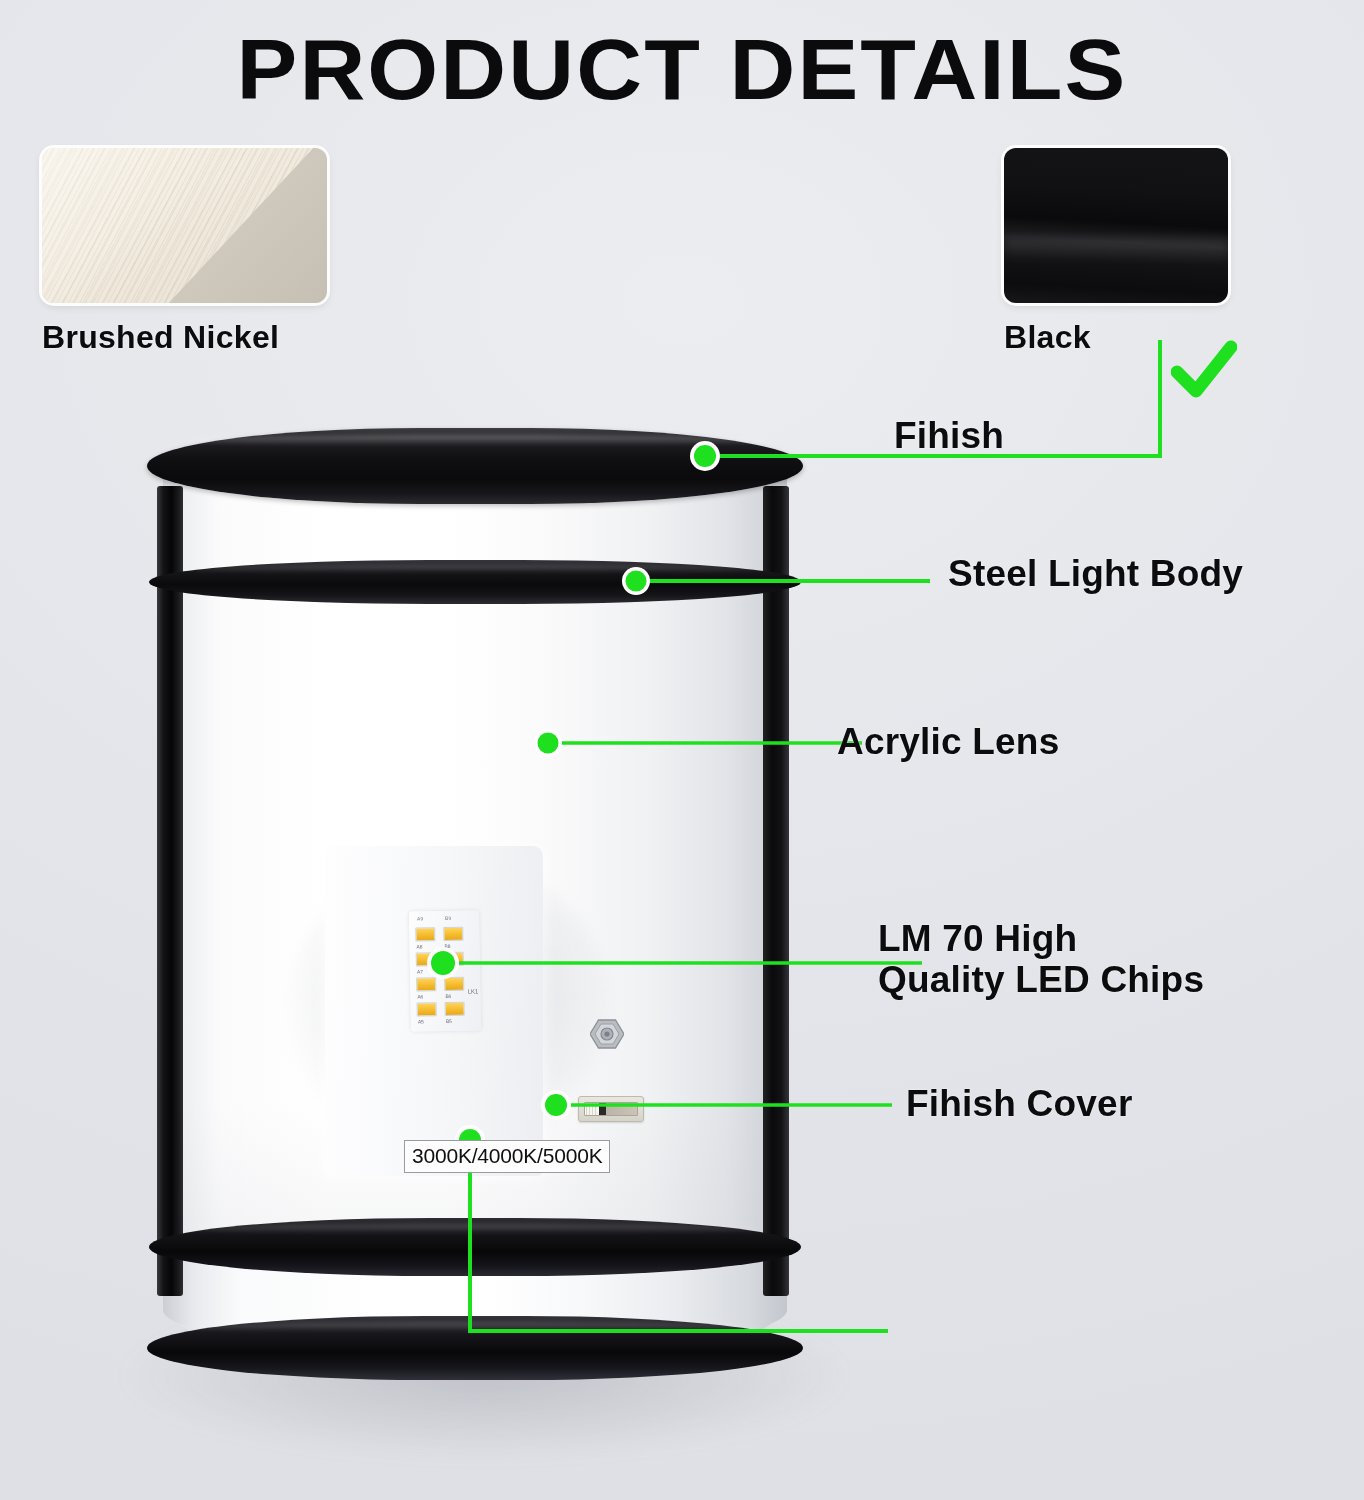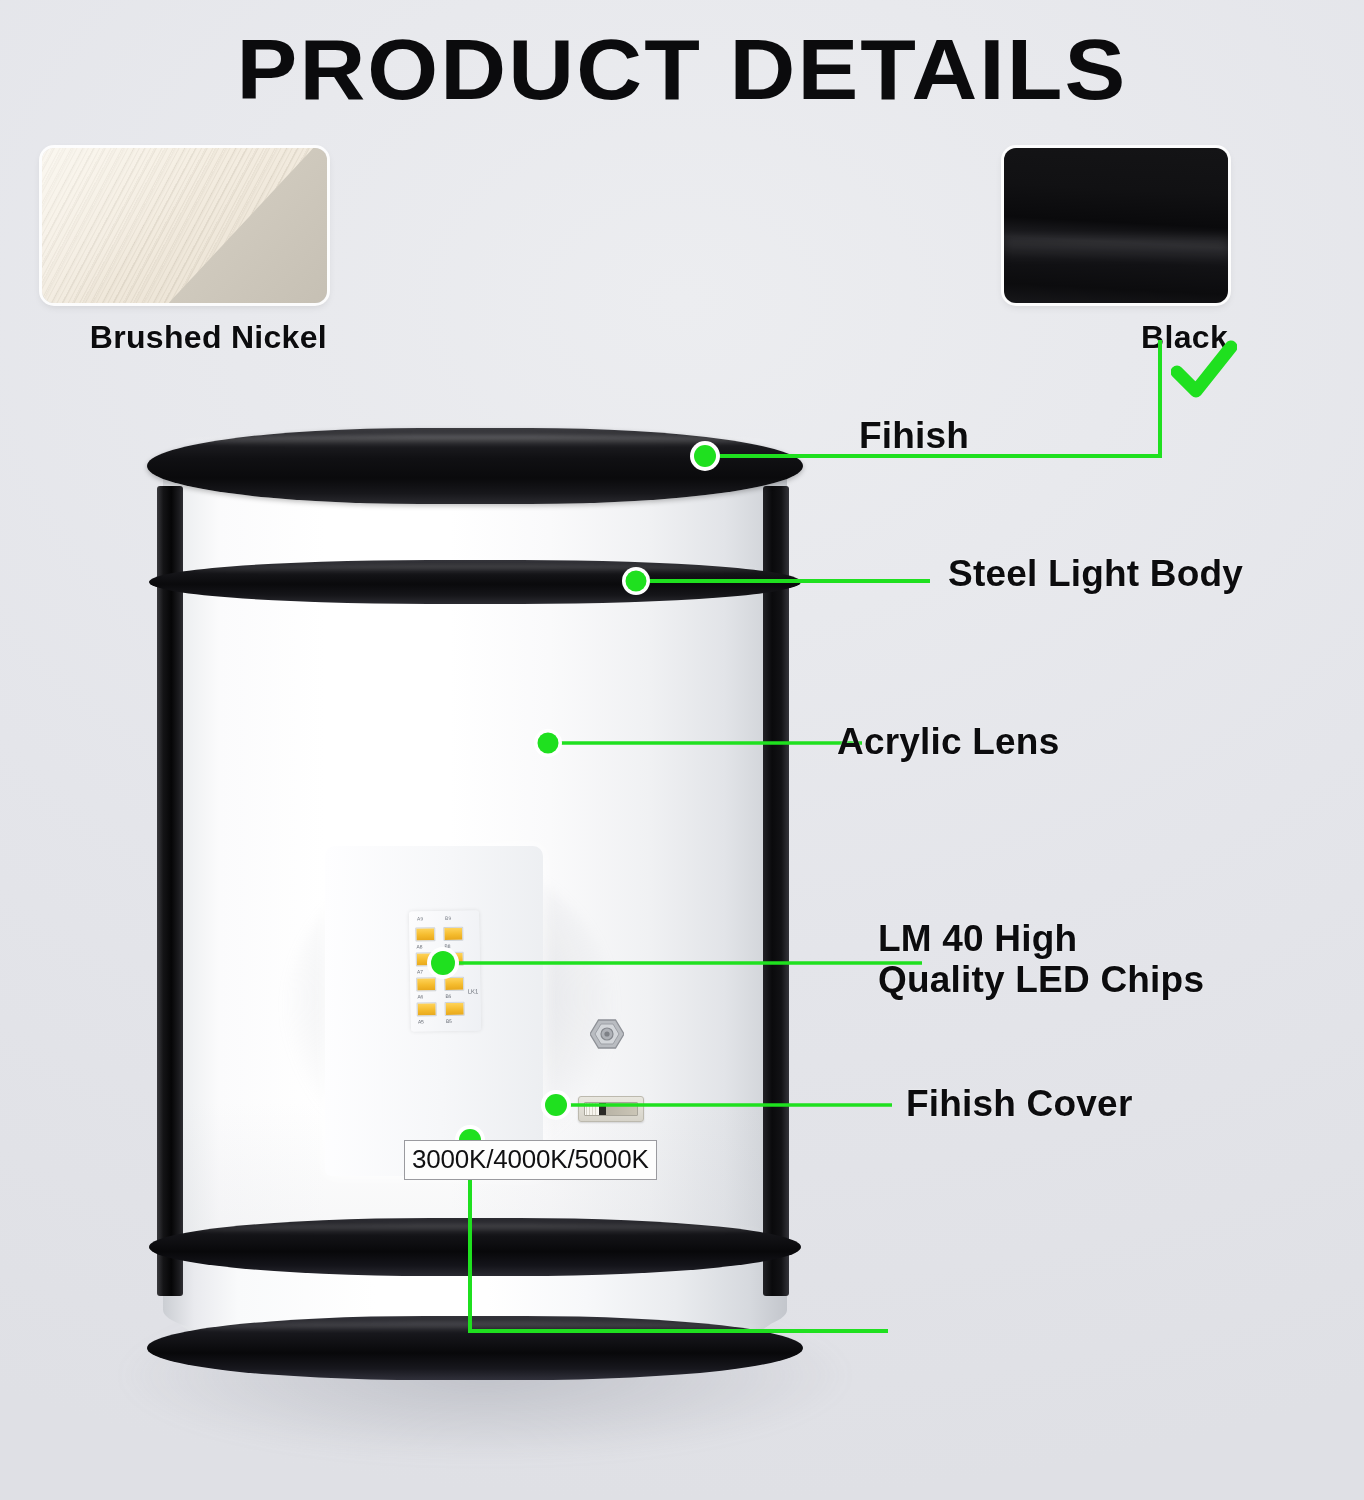--- a/index.html
+++ b/index.html
@@ -30,21 +30,21 @@
     color:#0b0b0d;
     line-height:1;
     font-family:"Liberation Sans", sans-serif;
     transform:scaleX(1.06);
     transform-origin:50% 50%;
     white-space:nowrap;
   }
 
   
   .swatch-row { position:absolute; top:148px; left:0; right:0; height:250px; }
-  .swatch-cell { position:absolute; top:0; text-align:right; }
+  .swatch-cell { position:absolute; top:0; text-align:left; }
   .swatch {
     width:100%; height:155px;
     border-radius:12px;
     box-shadow:0 0 0 3px rgba(255,255,255,0.92), 0 3px 9px rgba(0,0,0,0.13);
     position:relative; overflow:hidden;
   }
   .swatch-label {
     margin-top:16px;
     font-size:32px;
     font-weight:700;
@@ -123,21 +123,21 @@
     letter-spacing:.2px;
     white-space:pre-line;
     text-shadow:0 0 2px rgba(255,255,255,.75);
   }
 
   
   #cct-tag {
     position:absolute;
     background:#fdfdfd;
     border:1px solid #9a9a9f;
-    font-size:26px;
+    font-size:21px;
     color:#101012;
     padding:3px 7px 4px 7px;
     letter-spacing:-.2px;
     white-space:nowrap;
     font-family:"Liberation Sans", sans-serif;
   }
 
   
   #lamp-wrap { position:absolute; left:135px; top:428px; width:680px; height:1035px; }
 
@@ -421,27 +421,27 @@
         <circle cx="548" cy="743" r="10.5" fill="#1fe01f"></circle>
       <circle cx="443" cy="963" r="16" fill="#ffffff"></circle>
         <circle cx="443" cy="963" r="12" fill="#1fe01f"></circle>
       <circle cx="556" cy="1105" r="15" fill="#ffffff"></circle>
         <circle cx="556" cy="1105" r="11" fill="#1fe01f"></circle>
       <circle cx="470" cy="1140" r="15" fill="#ffffff"></circle>
         <circle cx="470" cy="1140" r="11" fill="#1fe01f"></circle>
     </g>
   </svg>
 
-  <div class="callout-label" style="left:859px; top:415px;">Fihish</div>
+  <div class="callout-label" style="left:894px; top:415px;">Fihish</div>
 
   <div class="callout-label" style="left:948px; top:553px;">Steel Light Body</div>
 
   <div class="callout-label" style="left:837px; top:721px;text-align:center;">Acrylic Lens</div>
 
-  <div class="callout-label" style="left:878px; top:918px; text-align:left;">LM 40 High
+  <div class="callout-label" style="left:878px; top:918px; text-align:left;">LM 70 High
 Quality LED Chips</div>
 
   <div class="callout-label" style="left:906px; top:1083px;">Fihish Cover</div>
 
 
   <div id="cct-tag" style="left:404px; top:1140px;">3000K/4000K/5000K</div>
 
 </div>
 
 </body></html>

